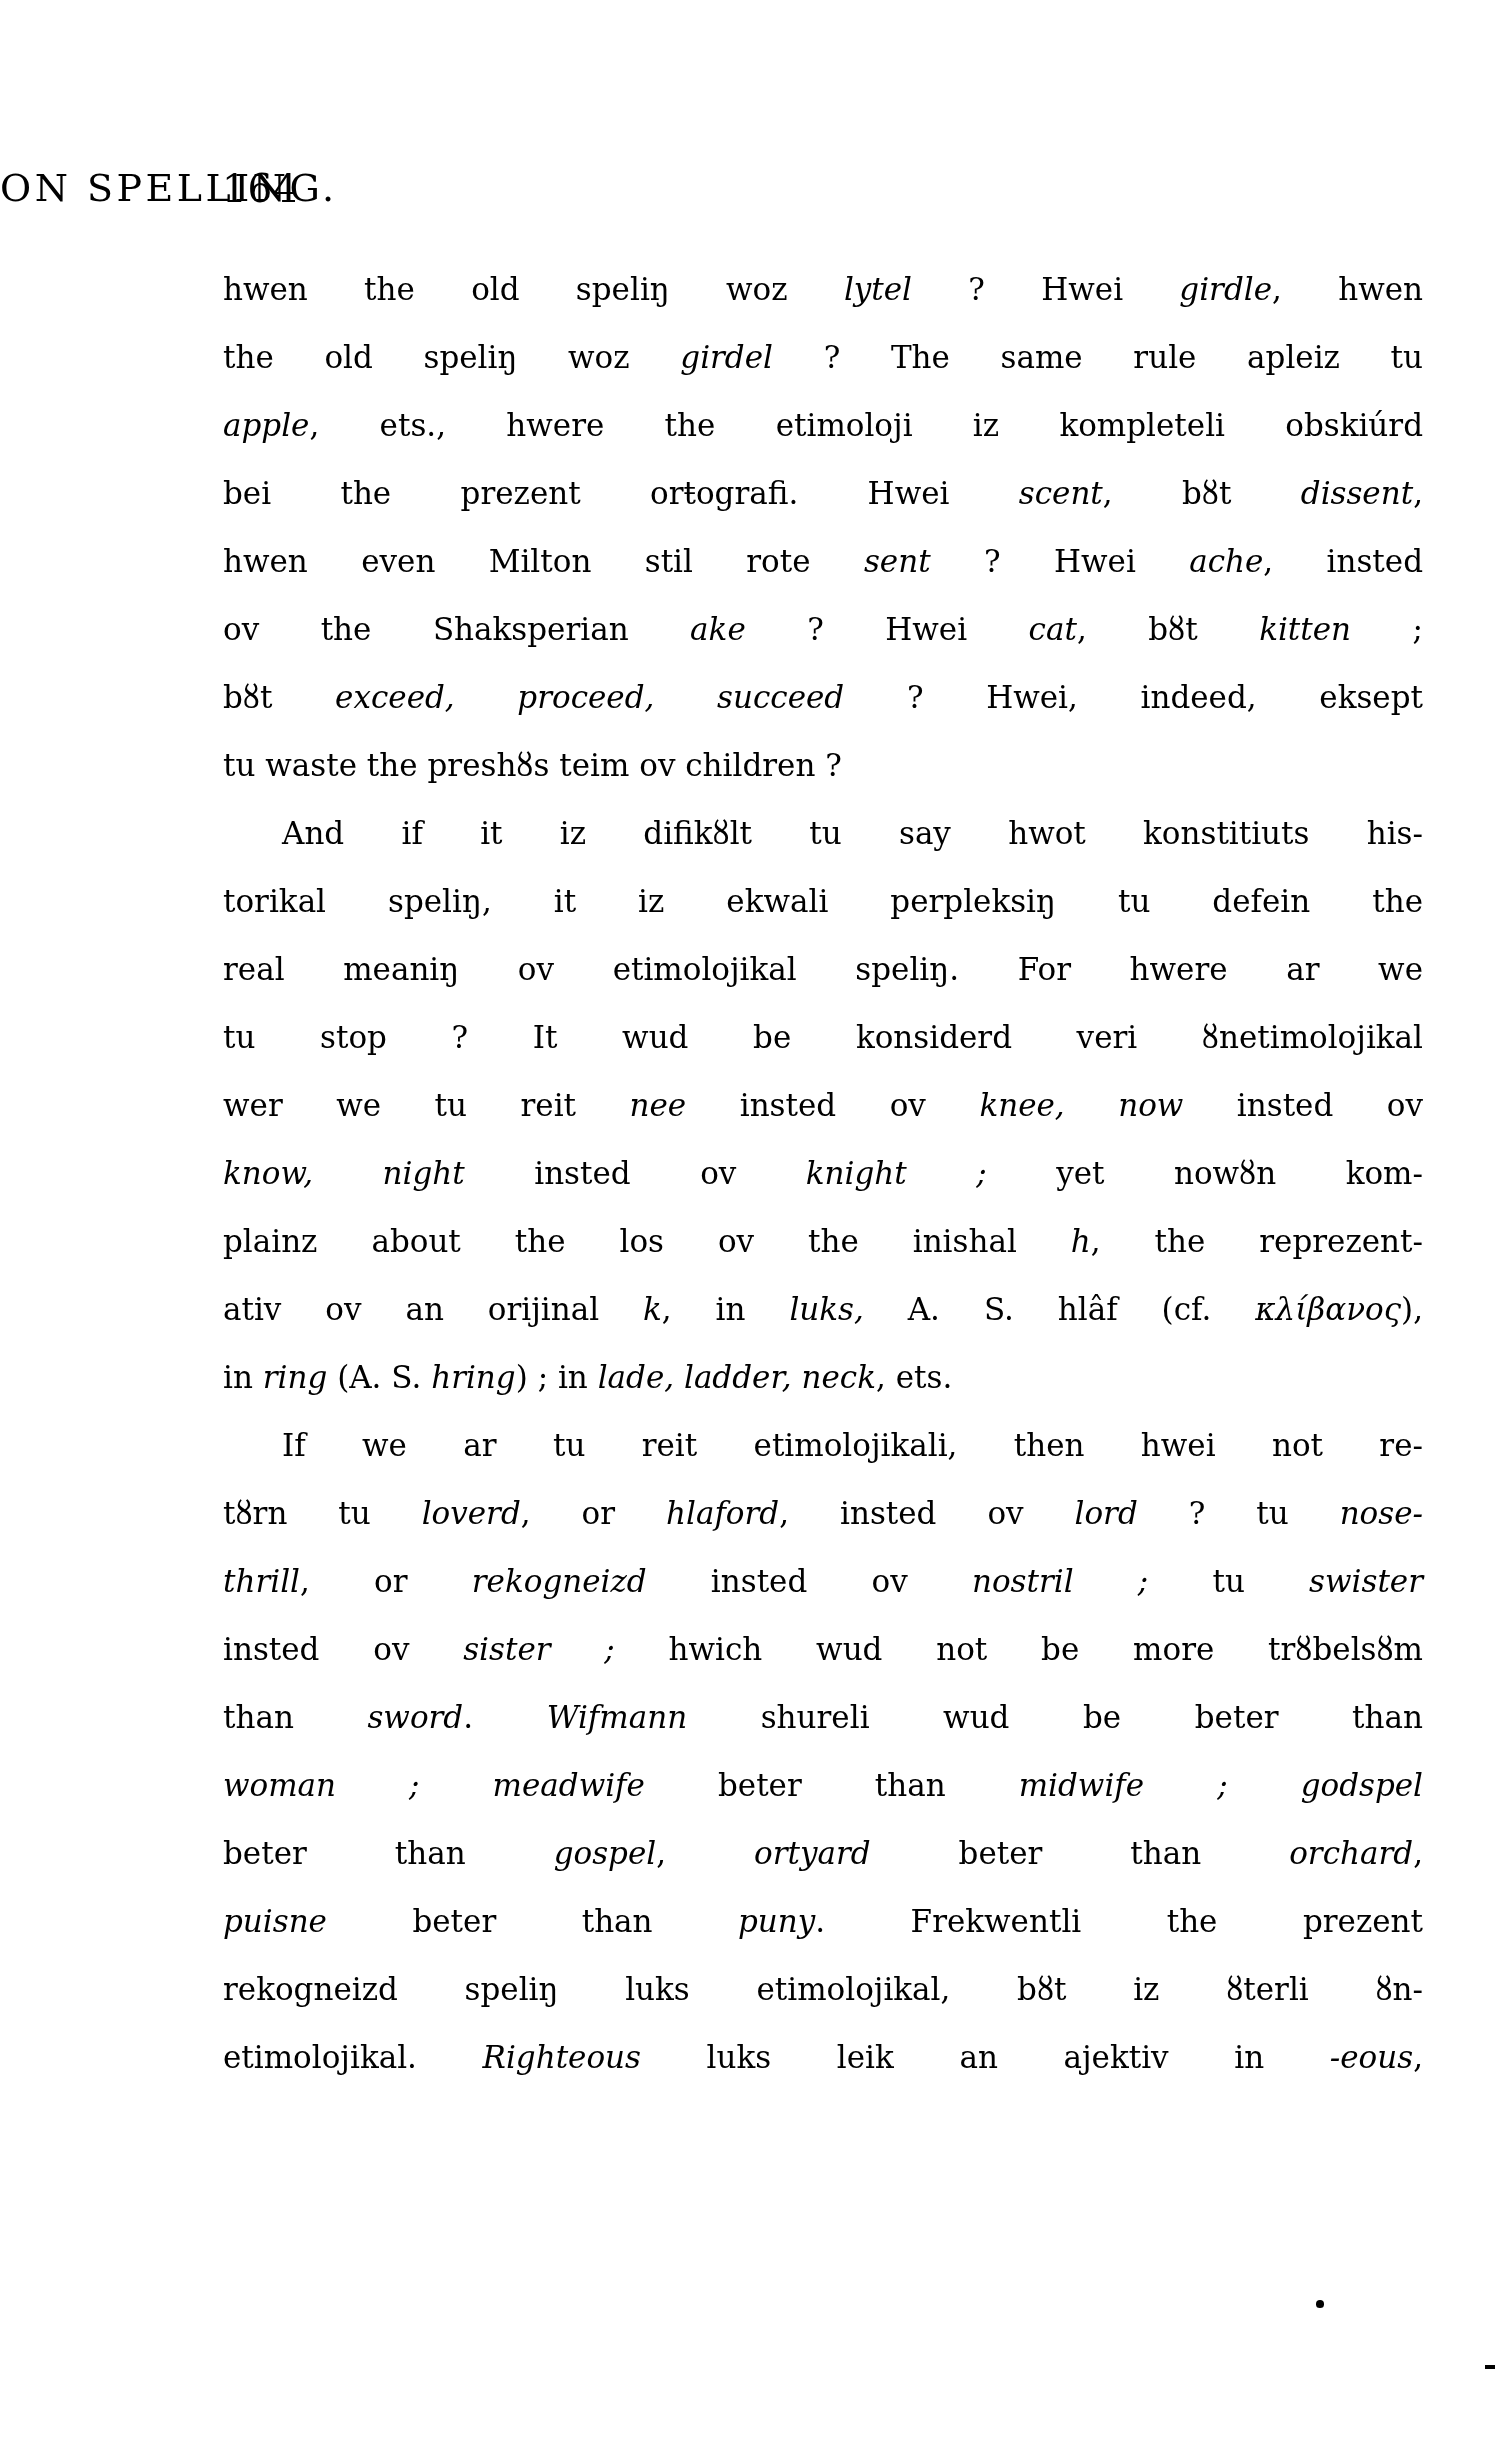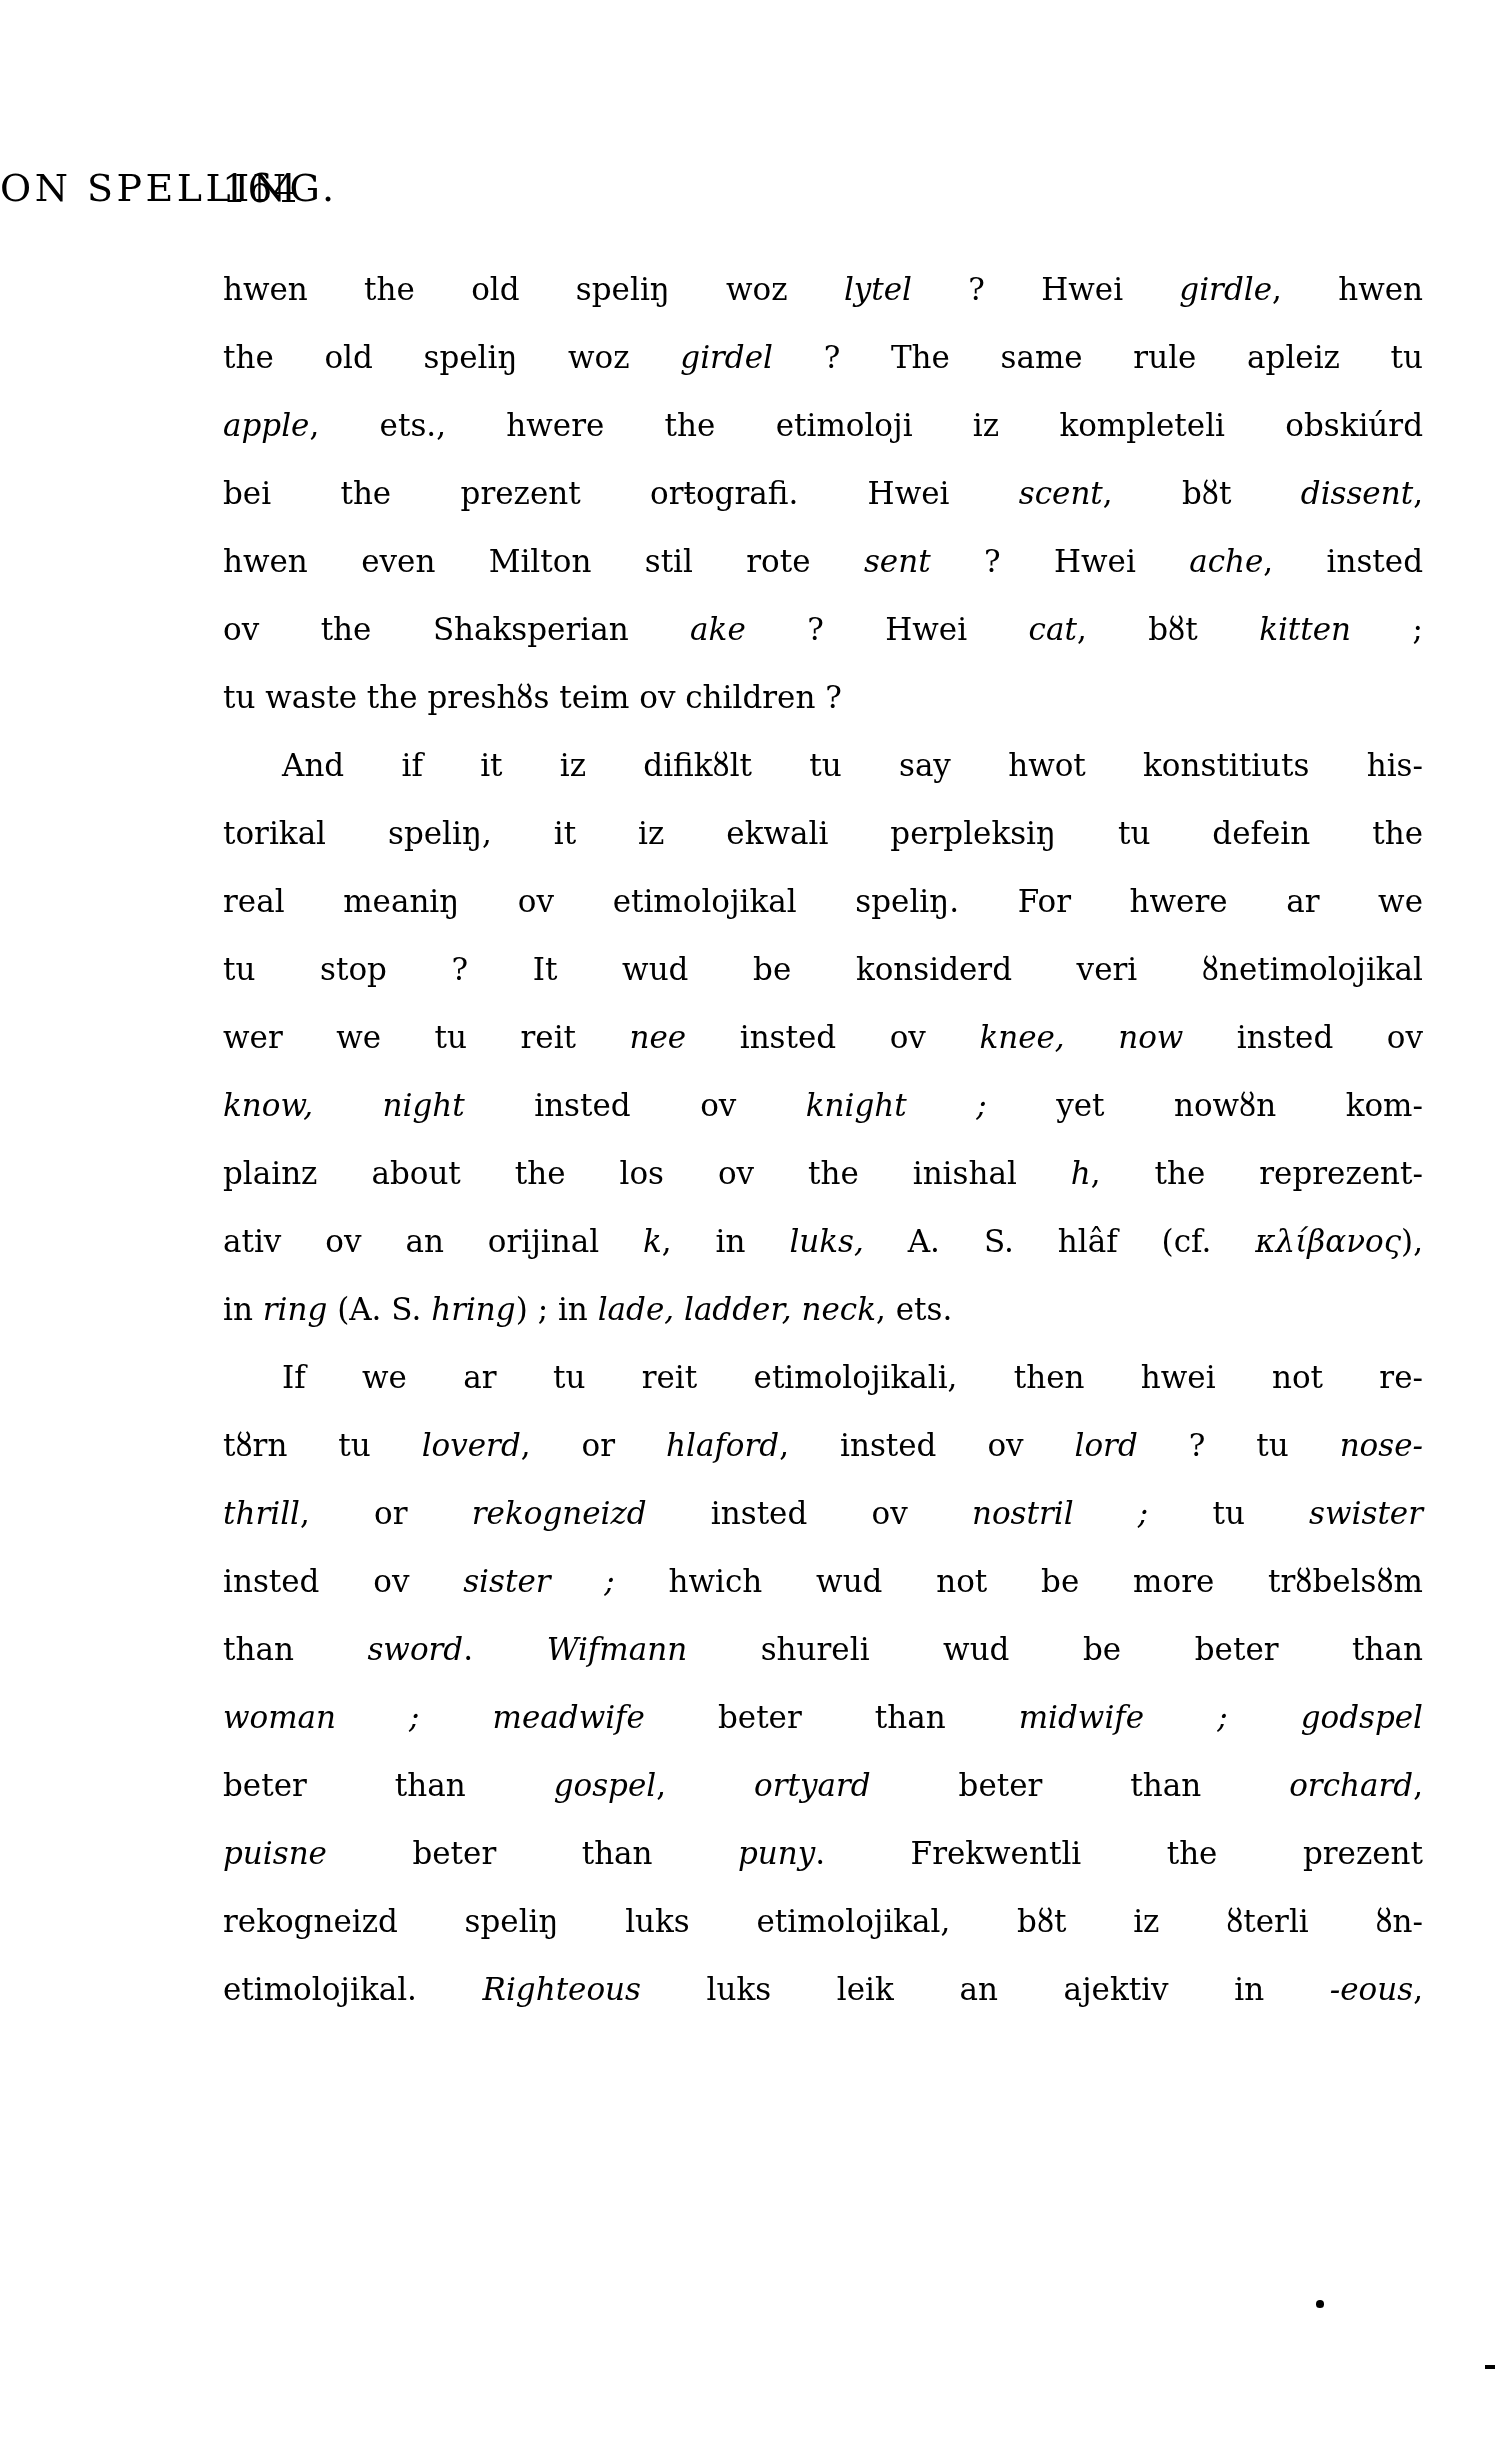--- a/index.html
+++ b/index.html
@@ -73,20 +73,21 @@
     <span class="head-title">ON SPELLING.</span>
   </header>
 
   <main class="text-block">
       <div class="line"><span>hwen the old speliŋ woz </span><i>lytel</i><span> ? Hwei </span><i>girdle</i><span>, hwen</span></div>
       <div class="line"><span>the old speliŋ woz </span><i>girdel</i><span> ? The same rule apleiz tu</span></div>
       <div class="line"><i>apple</i><span>, ets., hwere the etimoloji iz kompleteli obskiúrd</span></div>
       <div class="line"><span>bei the prezent orŧografi. Hwei </span><i>scent</i><span>, bȣt </span><i>dissent</i><span>,</span></div>
       <div class="line"><span>hwen even Milton stil rote </span><i>sent</i><span> ? Hwei </span><i>ache</i><span>, insted</span></div>
       <div class="line"><span>ov the Shaksperian </span><i>ake</i><span> ? Hwei </span><i>cat</i><span>, bȣt </span><i>kitten</i><span> ;</span></div>
+      <div class="line"><span>bȣt </span><i>exceed, proceed, succeed</i><span> ? Hwei, indeed, eksept</span></div>
       <div class="line no-just"><span>tu waste the preshȣs teim ov children ?</span></div>
       <div class="line indent"><span>And if it iz difikȣlt tu say hwot konstitiuts his-</span></div>
       <div class="line"><span>torikal speliŋ, it iz ekwali perpleksiŋ tu defein the</span></div>
       <div class="line"><span>real meaniŋ ov etimolojikal speliŋ. For hwere ar we</span></div>
       <div class="line"><span>tu stop ? It wud be konsiderd veri ȣnetimolojikal</span></div>
       <div class="line"><span>wer we tu reit </span><i>nee</i><span> insted ov </span><i>knee, now</i><span> insted ov</span></div>
       <div class="line"><i>know, night</i><span> insted ov </span><i>knight ;</i><span> yet nowȣn kom-</span></div>
       <div class="line"><span>plainz about the los ov the inishal </span><i>h</i><span>, the reprezent-</span></div>
       <div class="line"><span>ativ ov an orijinal </span><i>k</i><span>, in </span><i>luks,</i><span> A. S. hlâf (cf. </span><i>κλίβανος</i><span>),</span></div>
       <div class="line no-just"><span>in </span><i>ring</i><span> (A. S. </span><i>hring</i><span>) ; in </span><i>lade, ladder, neck</i><span>, ets.</span></div>

